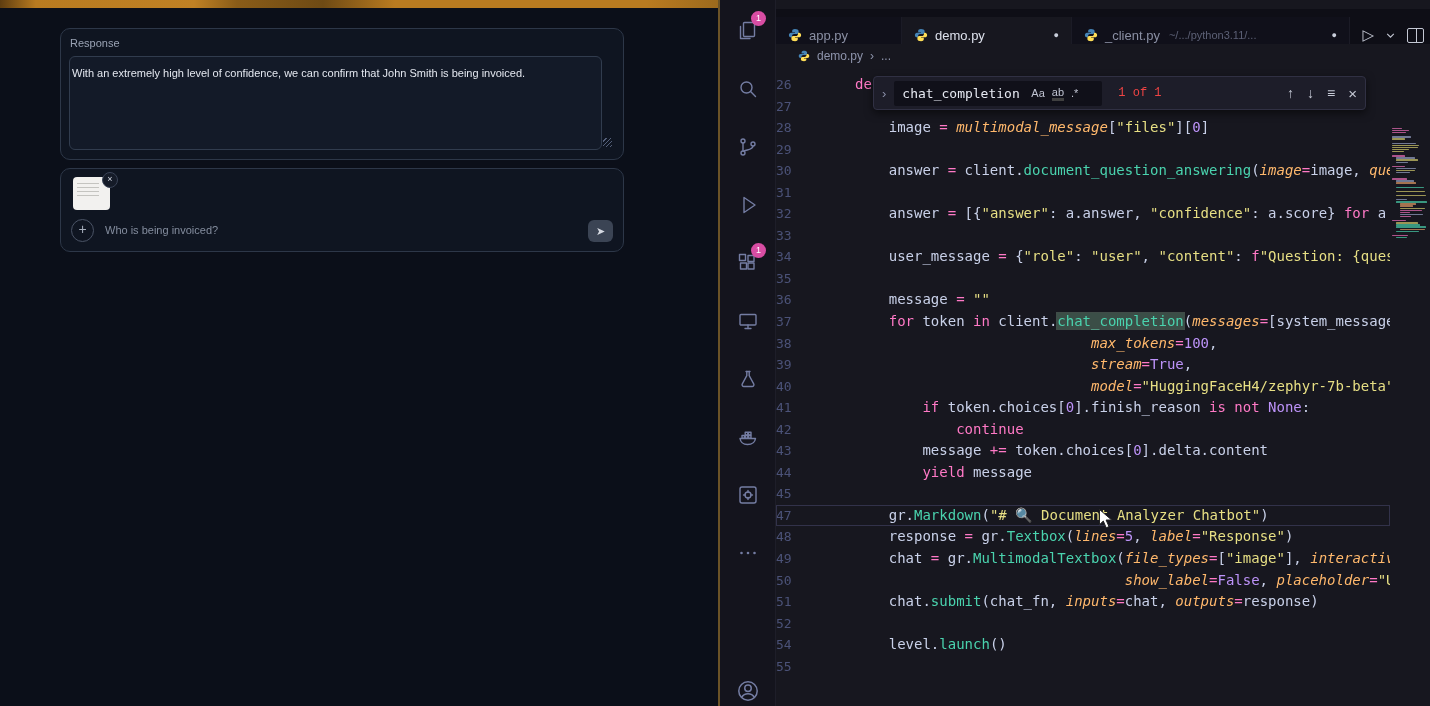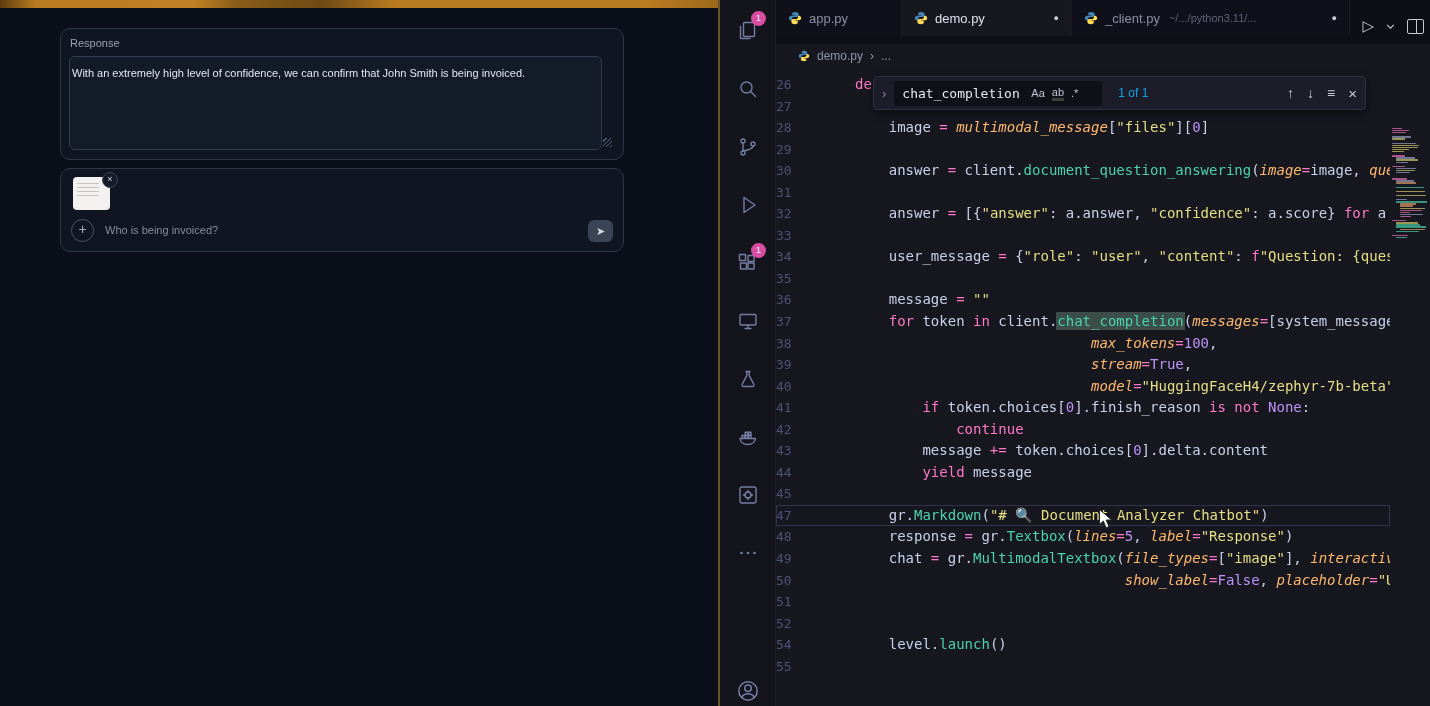--- a/index.html
+++ b/index.html
@@ -33,21 +33,21 @@
   
   .right-pane{position:absolute;left:720px;top:0;width:710px;height:706px;background:#17171f;}
   .activity-bar{position:absolute;left:0;top:0;width:56px;height:706px;background:#14141d;border-right:1px solid #1e1e29;overflow:hidden;padding-top:2px;box-sizing:border-box;}
   .ab-item{height:58px;display:flex;align-items:center;justify-content:center;position:relative;cursor:pointer;}
   .ab-item svg{stroke:#747da3;fill:none;stroke-width:1.4;stroke-linecap:round;stroke-linejoin:round;}
   .ab-badge{position:absolute;top:9px;right:9px;min-width:15px;height:15px;border-radius:8px;background:#d84da3;
     color:#fff;font-size:9px;line-height:15px;text-align:center;padding:0 2px;box-sizing:border-box;}
   .ab-account{position:absolute;left:0;bottom:-12px;width:56px;height:40px;display:flex;justify-content:center;}
 
   .editor-col{position:absolute;left:56px;top:0;right:0;bottom:0;}
-  .tab-bar{position:absolute;left:0;top:0;right:0;height:44px;background:#0e0e16;display:flex;}
+  .tab-bar{position:absolute;left:0;top:9px;right:0;height:44px;background:#0e0e16;display:flex;align-items:flex-end;}
   .tab{height:36px;display:flex;align-items:center;padding:0 12px;background:#10101a;border-right:1px solid #1b1b26;
     font-size:13px;color:#8a8fa3;gap:7px;box-sizing:border-box;cursor:pointer;white-space:nowrap;overflow:hidden;}
   .tab.active{background:#17171f;color:#dde1ec;}
   .tab .desc{font-size:11px;color:#5c6075;margin-left:2px;overflow:hidden;text-overflow:ellipsis;}
   .mod-dot{font-size:9px;color:#c9cedb;margin-left:auto;padding-left:10px;}
   .t1{width:126px;}.t2{width:170px;}.t3{width:278px;}
   .tab-actions{position:absolute;right:6px;top:8px;height:36px;display:flex;align-items:center;gap:11px;color:#c4c8d4;}
   .run-glyph{font-size:15px;cursor:pointer;}
   .chev{cursor:pointer;display:flex;}
   .split-ic{width:15px;height:13px;border:1.2px solid #c4c8d4;border-radius:2px;position:relative;cursor:pointer;}
@@ -69,21 +69,21 @@
 
   .find-widget{position:absolute;left:97px;top:8px;width:493px;height:34px;background:#1d1d29;border:1px solid #303043;
     border-radius:4px;box-shadow:0 3px 9px rgba(0,0,0,.55);display:flex;align-items:center;padding:0 8px;gap:8px;
     font-family:"Liberation Sans",sans-serif;z-index:5;box-sizing:border-box;}
   .find-toggle{color:#8a8fa8;font-size:13px;cursor:pointer;}
   .find-input-wrap{display:flex;align-items:center;background:#101019;border-radius:2px;height:25px;padding:0 6px;width:196px;}
   .find-input{background:transparent;border:none;outline:none;color:#e6e9f2;font-size:13px;
     font-family:"DejaVu Sans Mono",monospace;width:120px;}
   .find-opt{font-size:11px;color:#c0c4d2;margin-left:7px;cursor:pointer;}
   .find-opt.word{border-bottom:3px solid #404040;}
-  .find-count{font-size:12px;color:#0ea5e9;margin-left:8px;white-space:nowrap;}
+  .find-count{font-size:12px;color:#ef4444;margin-left:8px;white-space:nowrap;font-family:Liberation Mono, monospace;}
   .find-nav{display:flex;gap:13px;margin-left:auto;color:#c6cad6;font-size:14px;align-items:center;}
   .find-nav span{cursor:pointer;}
 
   .minimap{position:absolute;right:0;top:60px;width:40px;bottom:0;background:#17171f;cursor:pointer;}
   .mrow{height:2.1px;}
   .mbar{height:1.3px;border-radius:.5px;opacity:.85;}
   .mc-p{background:#8089a8}.mc-k{background:#c75f9e}.mc-s{background:#b3ab5e}.mc-f{background:#3fae92}.mc-a{background:#bd8458}
 
   .mouse-cursor{position:absolute;left:322px;top:440px;z-index:9;pointer-events:none;}
 </style>
@@ -262,21 +262,21 @@
             <div class="crow"><span class="ln">40</span><span class="ct"><span class="tk-p">                            </span><span class="tk-a">model</span><span class="tk-o">=</span><span class="tk-s">"HuggingFaceH4/zephyr-7b-beta"</span></span></div>
             <div class="crow"><span class="ln">41</span><span class="ct"><span class="tk-p">        </span><span class="tk-k">if</span><span class="tk-p"> token.choices[</span><span class="tk-n">0</span><span class="tk-p">].finish_reason </span><span class="tk-k">is</span><span class="tk-p"> </span><span class="tk-k">not</span><span class="tk-p"> </span><span class="tk-b">None</span><span class="tk-p">:</span></span></div>
             <div class="crow"><span class="ln">42</span><span class="ct"><span class="tk-p">            </span><span class="tk-k">continue</span></span></div>
             <div class="crow"><span class="ln">43</span><span class="ct"><span class="tk-p">        message </span><span class="tk-o">+=</span><span class="tk-p"> token.choices[</span><span class="tk-n">0</span><span class="tk-p">].delta.content</span></span></div>
             <div class="crow"><span class="ln">44</span><span class="ct"><span class="tk-p">        </span><span class="tk-k">yield</span><span class="tk-p"> message</span></span></div>
             <div class="crow"><span class="ln">45</span><span class="ct"></span></div>
             <div class="crow cur"><span class="ln">47</span><span class="ct"><span class="tk-p">    gr.</span><span class="tk-f">Markdown</span><span class="tk-p">(</span><span class="tk-s">"# 🔍 Document Analyzer Chatbot"</span><span class="tk-p">)</span></span></div>
             <div class="crow"><span class="ln">48</span><span class="ct"><span class="tk-p">    response </span><span class="tk-o">=</span><span class="tk-p"> gr.</span><span class="tk-f">Textbox</span><span class="tk-p">(</span><span class="tk-a">lines</span><span class="tk-o">=</span><span class="tk-n">5</span><span class="tk-p">, </span><span class="tk-a">label</span><span class="tk-o">=</span><span class="tk-s">"Response"</span><span class="tk-p">)</span></span></div>
             <div class="crow"><span class="ln">49</span><span class="ct"><span class="tk-p">    chat </span><span class="tk-o">=</span><span class="tk-p"> gr.</span><span class="tk-f">MultimodalTextbox</span><span class="tk-p">(</span><span class="tk-a">file_types</span><span class="tk-o">=</span><span class="tk-p">[</span><span class="tk-s">"image"</span><span class="tk-p">], </span><span class="tk-a">interactive</span></span></div>
             <div class="crow"><span class="ln">50</span><span class="ct"><span class="tk-p">                                </span><span class="tk-a">show_label</span><span class="tk-o">=</span><span class="tk-b">False</span><span class="tk-p">, </span><span class="tk-a">placeholder</span><span class="tk-o">=</span><span class="tk-s">"Upload an image of a document and ask a question"</span></span></div>
-            <div class="crow"><span class="ln">51</span></div>
+            <div class="crow"><span class="ln">51</span><span class="ct"><span class="tk-p">    chat.</span><span class="tk-f">submit</span><span class="tk-p">(chat_fn, </span><span class="tk-a">inputs</span><span class="tk-o">=</span><span class="tk-p">chat, </span><span class="tk-a">outputs</span><span class="tk-o">=</span><span class="tk-p">response)</span></span></div>
             <div class="crow"><span class="ln">52</span><span class="ct"></span></div>
             <div class="crow"><span class="ln">54</span><span class="ct"><span class="tk-p">    level.</span><span class="tk-f">launch</span><span class="tk-p">()</span></span></div>
             <div class="crow"><span class="ln">55</span><span class="ct"></span></div>
           </div>
 
         <div class="find-widget">
           <span class="find-toggle">›</span>
           <span class="find-input-wrap">
             <input class="find-input" value="chat_completion" style="">
             <span class="find-opt">Aa</span>

